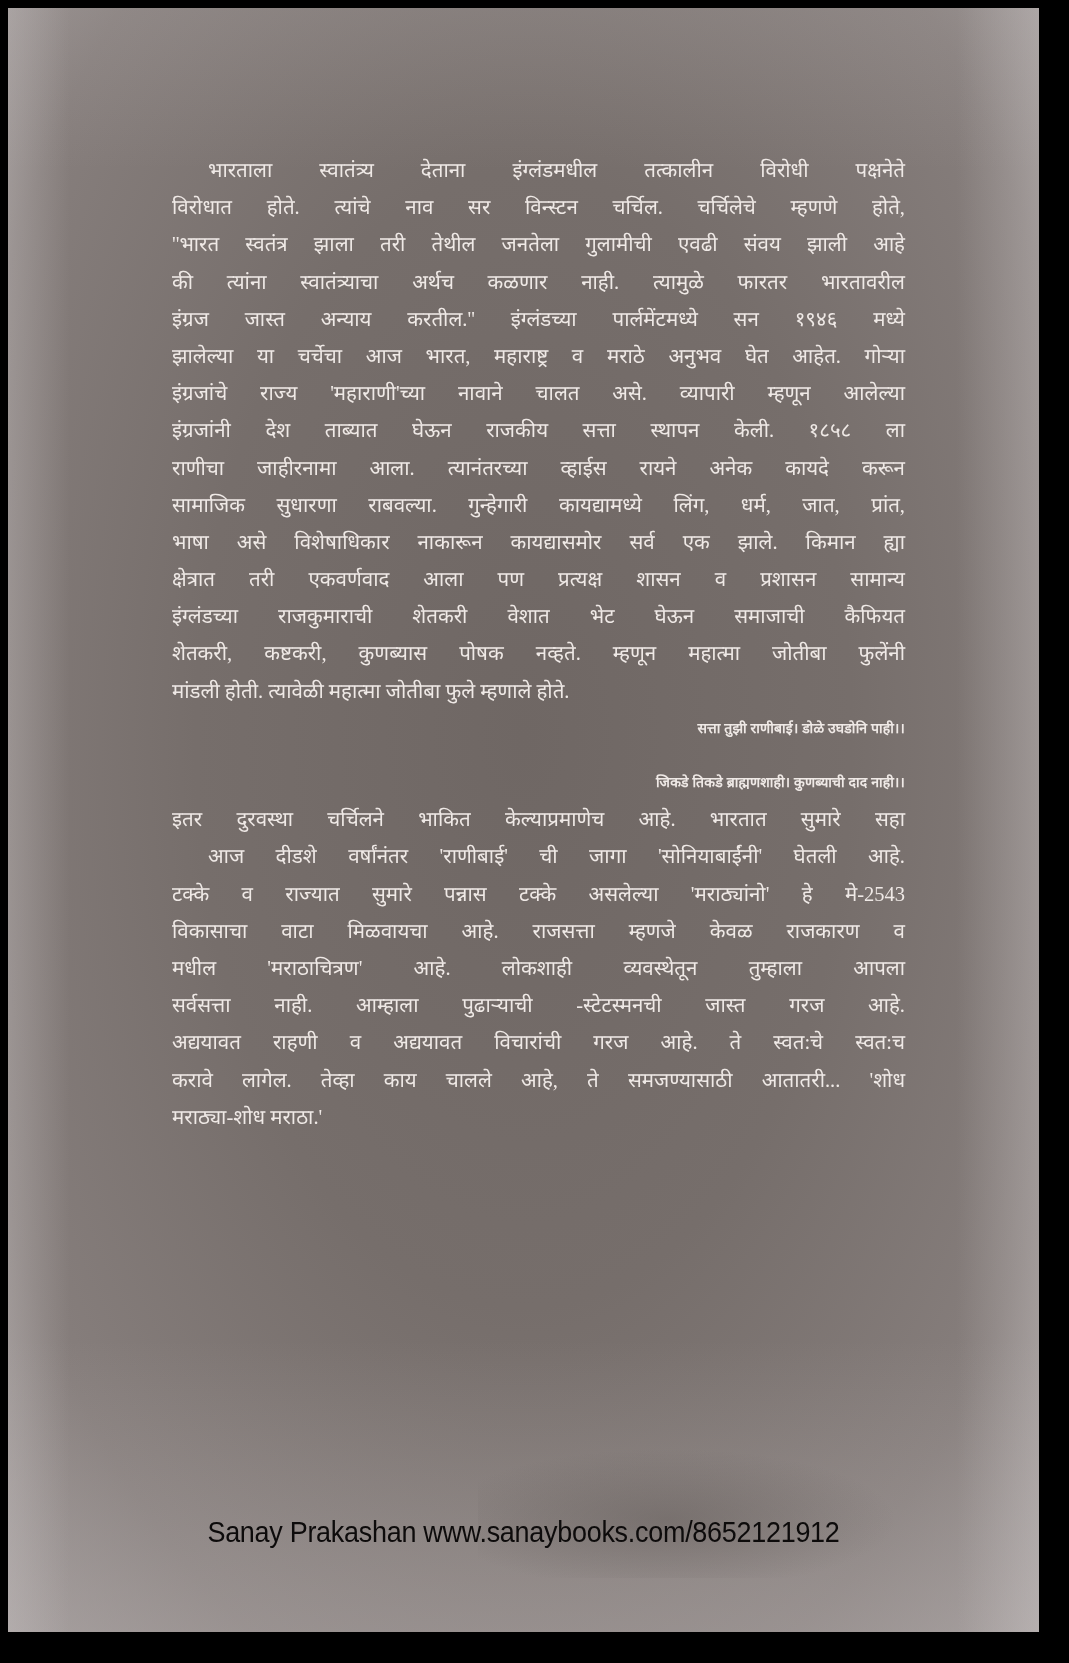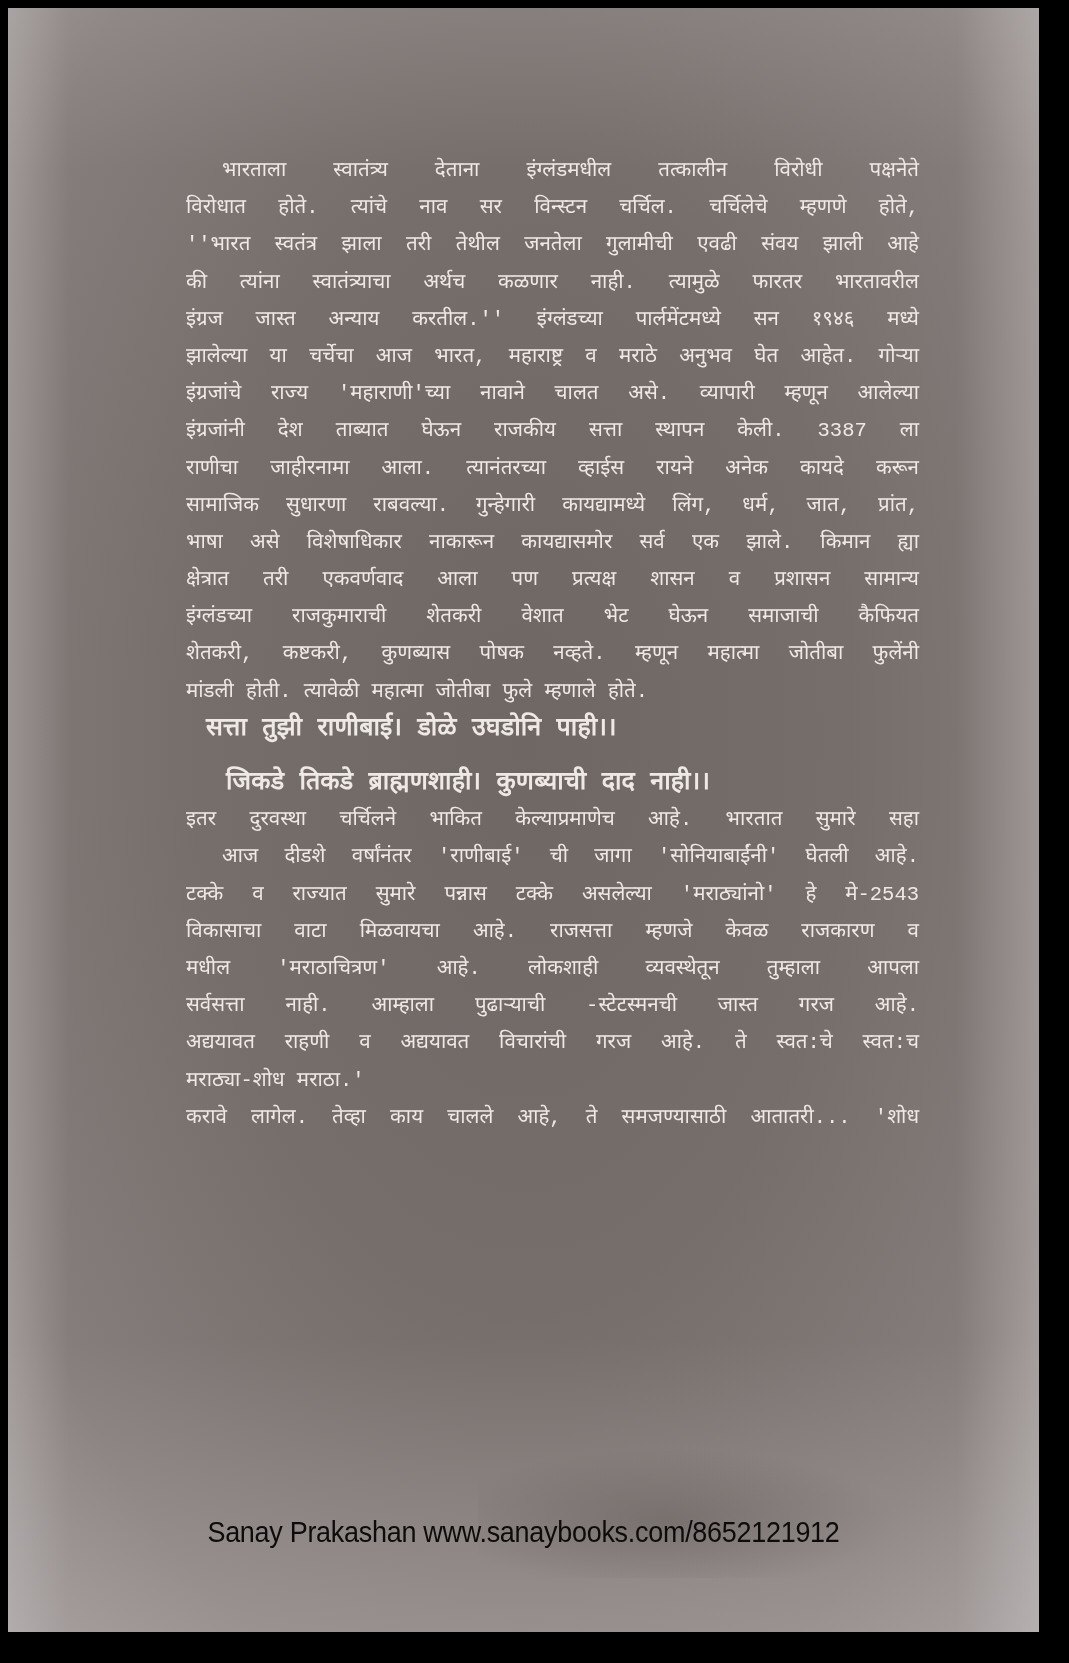--- a/index.html
+++ b/index.html
@@ -36,46 +36,46 @@
       position: absolute;
       left: 470px;
       top: 1440px;
       width: 420px;
       height: 130px;
       background: radial-gradient(ellipse at 45% 55%, rgba(95,88,85,0.45) 0%, rgba(95,88,85,0) 70%);
       pointer-events: none;
     }
     .text-block {
       position: absolute;
-      left: 178px;
+      left: 164px;
       top: 144px;
       width: 733px;
       color: #efe9e6;
-      font-family: Liberation Mono, monospace;
+      font-family: Liberation Serif, serif;
       font-size: 20.5px;
       line-height: 37.2px;
     }
     .line {
       display: block;
       white-space: nowrap;
       text-align: justify;
       text-align-last: justify;
       height: 37.2px;
     }
     .line.indent { padding-left: 36px; }
     .line.last {
       text-align-last: left;
     }
     .verse {
       display: block;
-      text-align: left;
+      text-align: right;
       font-weight: bold;
       white-space: nowrap;
       height: 37.2px;
-      font-size: 25px;
+      font-size: 14px;
       letter-spacing: 0.2px;
     }
     .verse.v1 { padding-left: 20px; }
     .verse.v2 { padding-left: 40px; margin-top: 17px; }
     .footer {
       position: absolute;
       left: 0;
       width: 1031px;
       top: 1508px;
       text-align: center;
@@ -94,21 +94,21 @@
 
   <div class="text-block">
     <div>
       <span class="line indent">भारताला स्वातंत्र्य देताना इंग्लंडमधील तत्कालीन विरोधी पक्षनेते</span>
       <span class="line">विरोधात होते. त्यांचे नाव सर विन्स्टन चर्चिल. चर्चिलेचे म्हणणे होते,</span>
       <span class="line">''भारत स्वतंत्र झाला तरी तेथील जनतेला गुलामीची एवढी संवय झाली आहे</span>
       <span class="line">की त्यांना स्वातंत्र्याचा अर्थच कळणार नाही. त्यामुळे फारतर भारतावरील</span>
       <span class="line">इंग्रज जास्त अन्याय करतील.'' इंग्लंडच्या पार्लमेंटमध्ये सन १९४६ मध्ये</span>
       <span class="line">झालेल्या या चर्चेचा आज भारत, महाराष्ट्र व मराठे अनुभव घेत आहेत. गोऱ्या</span>
       <span class="line">इंग्रजांचे राज्य 'महाराणी'च्या नावाने चालत असे. व्यापारी म्हणून आलेल्या</span>
-      <span class="line">इंग्रजांनी देश ताब्यात घेऊन राजकीय सत्ता स्थापन केली. 3387 ला</span>
+      <span class="line">इंग्रजांनी देश ताब्यात घेऊन राजकीय सत्ता स्थापन केली. १८५८ ला</span>
       <span class="line">राणीचा जाहीरनामा आला. त्यानंतरच्या व्हाईस रायने अनेक कायदे करून</span>
       <span class="line">सामाजिक सुधारणा राबवल्या. गुन्हेगारी कायद्यामध्ये लिंग, धर्म, जात, प्रांत,</span>
       <span class="line">भाषा असे विशेषाधिकार नाकारून कायद्यासमोर सर्व एक झाले. किमान ह्या</span>
       <span class="line">क्षेत्रात तरी एकवर्णवाद आला पण प्रत्यक्ष शासन व प्रशासन सामान्य</span>
       <span class="line">इंग्लंडच्या राजकुमाराची शेतकरी वेशात भेट घेऊन समाजाची कैफियत</span>
       <span class="line">शेतकरी, कष्टकरी, कुणब्यास पोषक नव्हते. म्हणून महात्मा जोतीबा फुलेंनी</span>
       <span class="line last">मांडली होती. त्यावेळी महात्मा जोतीबा फुले म्हणाले होते.</span>
     </div>
 
     <div>
@@ -117,19 +117,19 @@
     </div>
 
     <div>
       <span class="line">इतर दुरवस्था चर्चिलने भाकित केल्याप्रमाणेच आहे. भारतात सुमारे सहा</span>
       <span class="line indent">आज दीडशे वर्षांनंतर 'राणीबाई' ची जागा 'सोनियाबाईंनी' घेतली आहे.</span>
       <span class="line">टक्के व राज्यात सुमारे पन्नास टक्के असलेल्या 'मराठ्यांनो' हे मे-2543</span>
       <span class="line">विकासाचा वाटा मिळवायचा आहे. राजसत्ता म्हणजे केवळ राजकारण व</span>
       <span class="line">मधील 'मराठाचित्रण' आहे. लोकशाही व्यवस्थेतून तुम्हाला आपला</span>
       <span class="line">सर्वसत्ता नाही. आम्हाला पुढाऱ्याची -स्टेटस्मनची जास्त गरज आहे.</span>
       <span class="line">अद्ययावत राहणी व अद्ययावत विचारांची गरज आहे. ते स्वत:चे स्वत:च</span>
+      <span class="line">करावे लागेल. तेव्हा काय चालले आहे, ते समजण्यासाठी आतातरी... 'शोध</span>
       <span class="line last">मराठ्या-शोध मराठा.'</span>
-      <span class="line">करावे लागेल. तेव्हा काय चालले आहे, ते समजण्यासाठी आतातरी... 'शोध</span>
     </div>
   </div>
 
   <div class="footer">Sanay Prakashan www.sanaybooks.com/8652121912</div>
 </div>
 
 </body></html>

